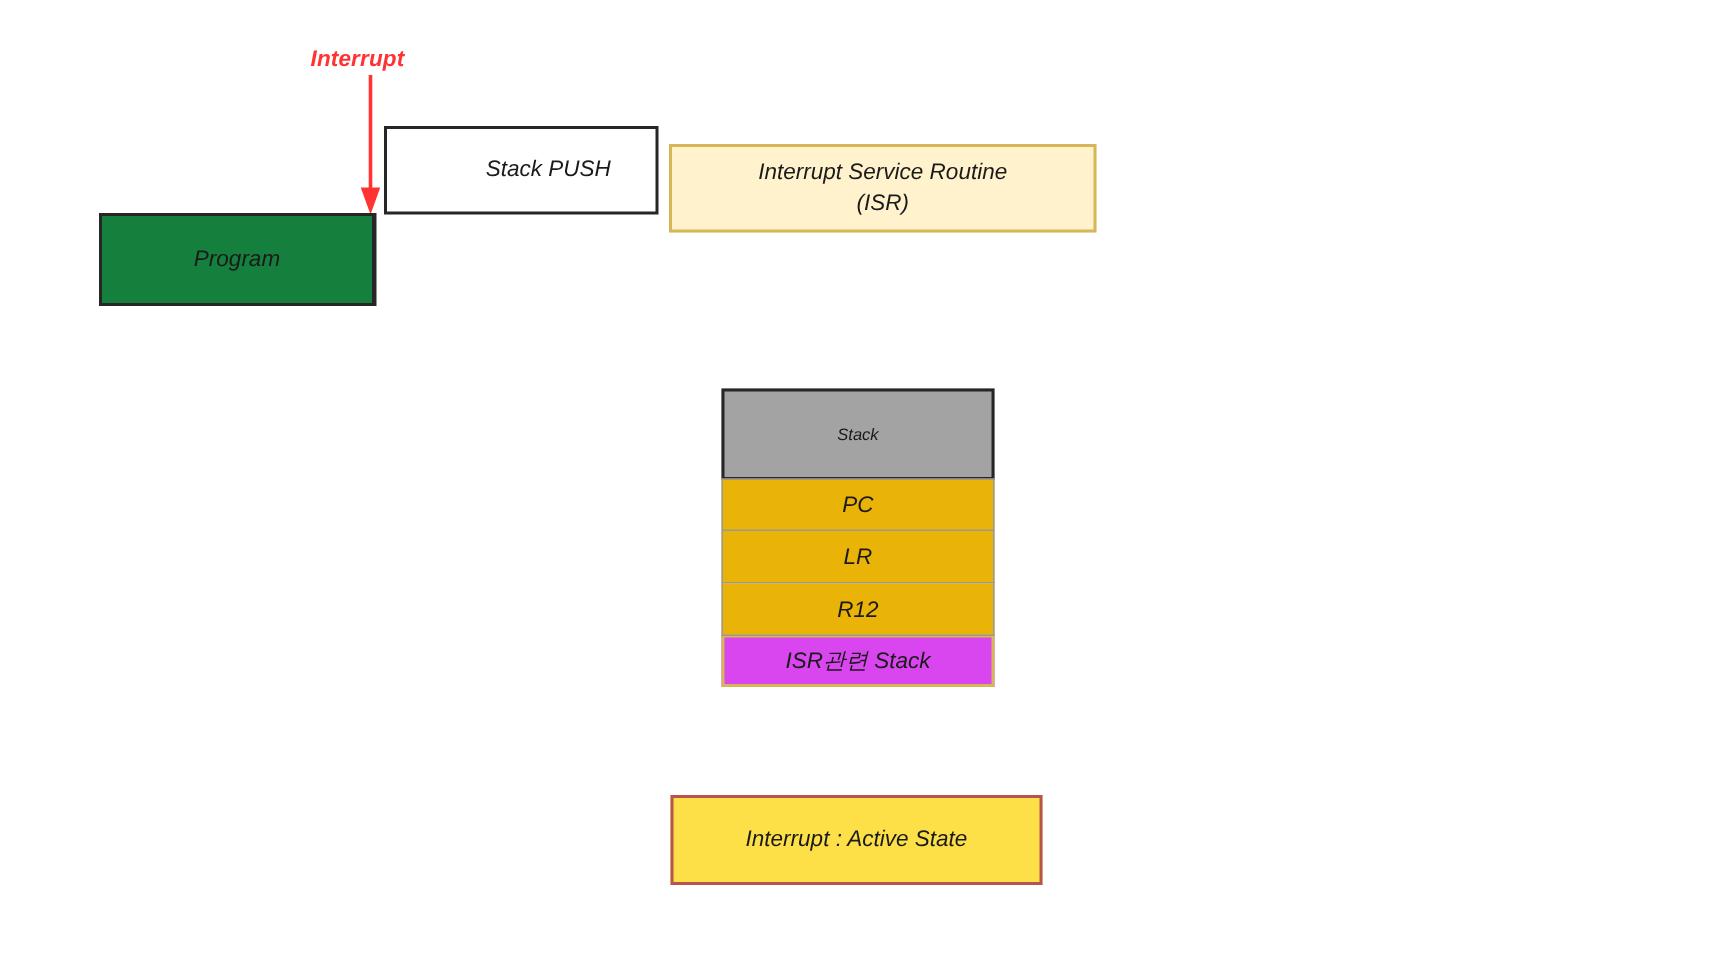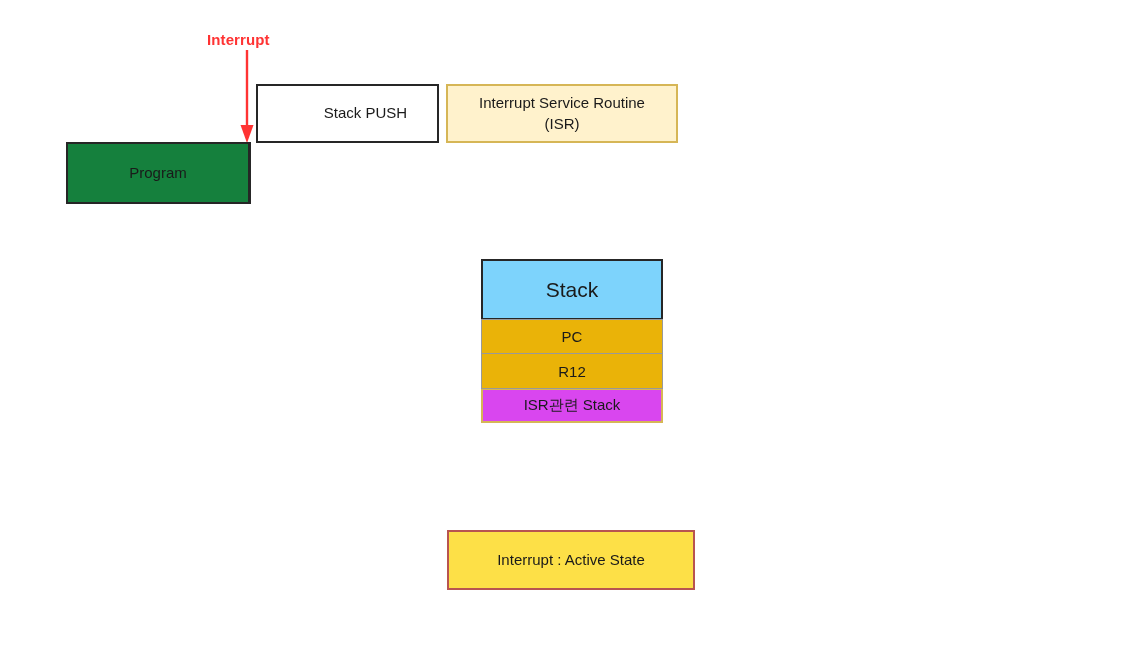--- a/index.html
+++ b/index.html
@@ -13,20 +13,21 @@
     position: relative;
     overflow: hidden;
     font-family: "Liberation Sans", "DejaVu Sans", sans-serif;
   }
   #canvas {
     position: absolute;
     left: 0;
     top: 0;
     width: 1141px;
     height: 653px;
+    font-style: italic;
   }
 
   .box {
     position: absolute;
     box-sizing: border-box;
     display: flex;
     align-items: center;
     justify-content: center;
     text-align: center;
     font-size: 15px;
@@ -72,47 +73,47 @@
     width: 183px;
     height: 59px;
     border: 2px solid #262626;
     background: #ffffff;
     padding-left: 36px;
   }
 
   
   .isr-box {
     left: 446px;
-    top: 84px;
-    width: 232px;
+    top: 96px;
+    width: 285px;
     height: 59px;
     border: 2px solid #d6b656;
     background: #fff2cc;
     flex-direction: column;
   }
   .isr-box span { display: block; }
 
   
   .stack-table {
     position: absolute;
     left: 481px;
     top: 259px;
     width: 182px;
     box-sizing: border-box;
   }
   .stack-header {
     box-sizing: border-box;
     width: 182px;
     height: 61px;
     border: 2px solid #262626;
-    background: #7dd3fc;
+    background: #a3a3a3;
     display: flex;
     align-items: center;
     justify-content: center;
-    font-size: 21px;
+    font-size: 11px;
     color: #1a1a1a;
   }
   .stack-row {
     box-sizing: border-box;
     width: 182px;
     height: 35px;
     border: 1px solid #999999;
     border-top: none;
     background: #eab308;
     display: flex;
@@ -169,20 +170,21 @@
   </div>
 
   <div class="box isr-box">
     <span>Interrupt Service Routine</span>
     <span>(ISR)</span>
   </div>
 
   <div class="stack-table">
     <div class="stack-header">Stack</div>
     <div class="stack-row first-data">PC</div>
+    <div class="stack-row">LR</div>
     <div class="stack-row">R12</div>
     <div class="stack-row isr-row">ISR관련 Stack</div>
   </div>
 
   <div class="box state-box">
     <span>Interrupt : Active State</span>
   </div>
 
 </div>
 

